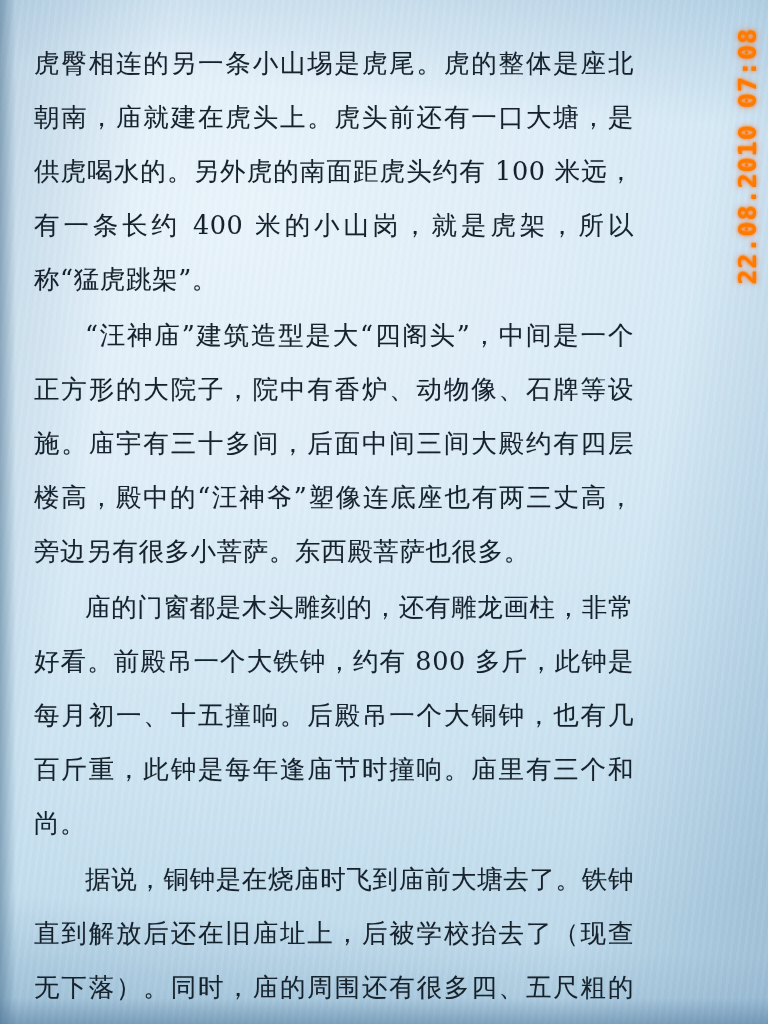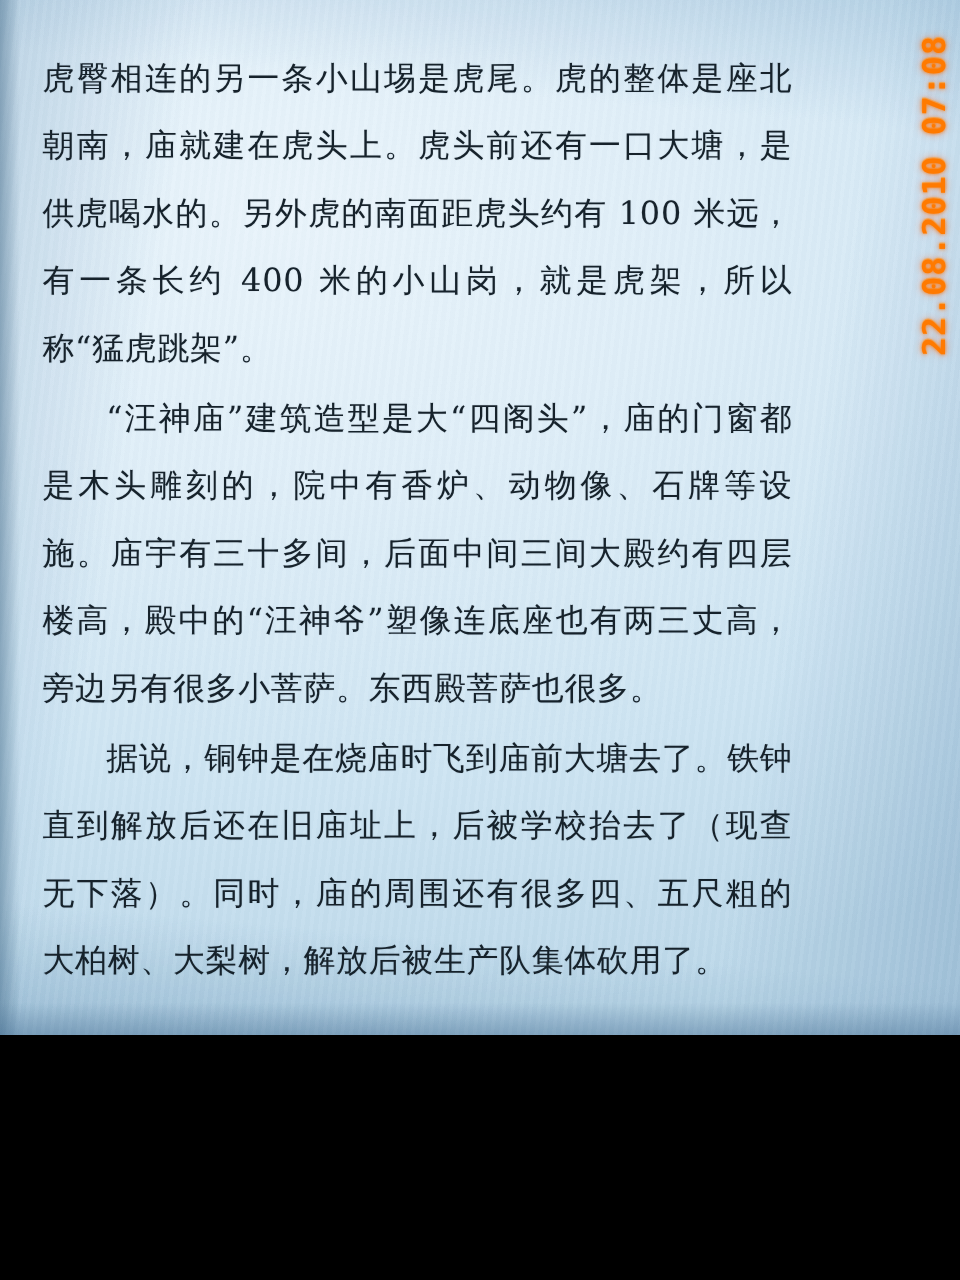--- a/index.html
+++ b/index.html
@@ -3,21 +3,21 @@
 <meta charset="utf-8">
 <style>
   html, body {
     margin: 0;
     padding: 0;
     background: #000;
   }
   #page {
     position: relative;
     width: 768px;
-    height: 828px;
+    height: 1024px;
     overflow: hidden;
     
     background:
       radial-gradient(ellipse 120% 80% at 30% 20%, #e9f4fb 0%, #dfeef8 35%, #cde4f2 70%, #bcd8e9 100%),
       linear-gradient(180deg, #e4f1fa 0%, #d6e9f5 45%, #c3dcec 100%);
     font-family: "DejaVu Serif", "Liberation Serif", serif;
   }
   
   #page::before {
     content: "";
@@ -104,21 +104,22 @@
 </style>
 </head>
 <body>
 
 <div id="page">
 
   <div class="gutter"></div>
 
   <div id="text-body">
     <p class="para">虎臀相连的另一条小山埸是虎尾。虎的整体是座北朝南，庙就建在虎头上。虎头前还有一口大塘，是供虎喝水的。另外虎的南面距虎头约有 100 米远，有一条长约 400 米的小山岗，就是虎架，所以称“猛虎跳架”。</p>
-    <p class="para indent">“汪神庙”建筑造型是大“四阁头”，庙的门窗都是木头雕刻的，院中有香炉、动物像、石牌等设施。庙宇有三十多间，后面中间三间大殿约有四层楼高，殿中的“汪神爷”塑像连底座也有两三丈高，旁边另有很多小菩萨。东西殿菩萨也很多。</p>
+    <p class="para indent">“汪神庙”建筑造型是大“四阁头”，中间是一个正方形的大院子，院中有香炉、动物像、石牌等设施。庙宇有三十多间，后面中间三间大殿约有四层楼高，殿中的“汪神爷”塑像连底座也有两三丈高，旁边另有很多小菩萨。东西殿菩萨也很多。</p>
+    <p class="para indent">庙的门窗都是木头雕刻的，还有雕龙画柱，非常好看。前殿吊一个大铁钟，约有 800 多斤，此钟是每月初一、十五撞响。后殿吊一个大铜钟，也有几百斤重，此钟是每年逢庙节时撞响。庙里有三个和尚。</p>
     <p class="para indent">据说，铜钟是在烧庙时飞到庙前大塘去了。铁钟直到解放后还在旧庙址上，后被学校抬去了（现查无下落）。同时，庙的周围还有很多四、五尺粗的大柏树、大梨树，解放后被生产队集体砍用了。</p>
 
   </div>
 
   <div id="date-stamp">22.08.2010  07:08</div>
 
   <div class="bottom-shade"></div>
 </div>
 
 </body></html>

